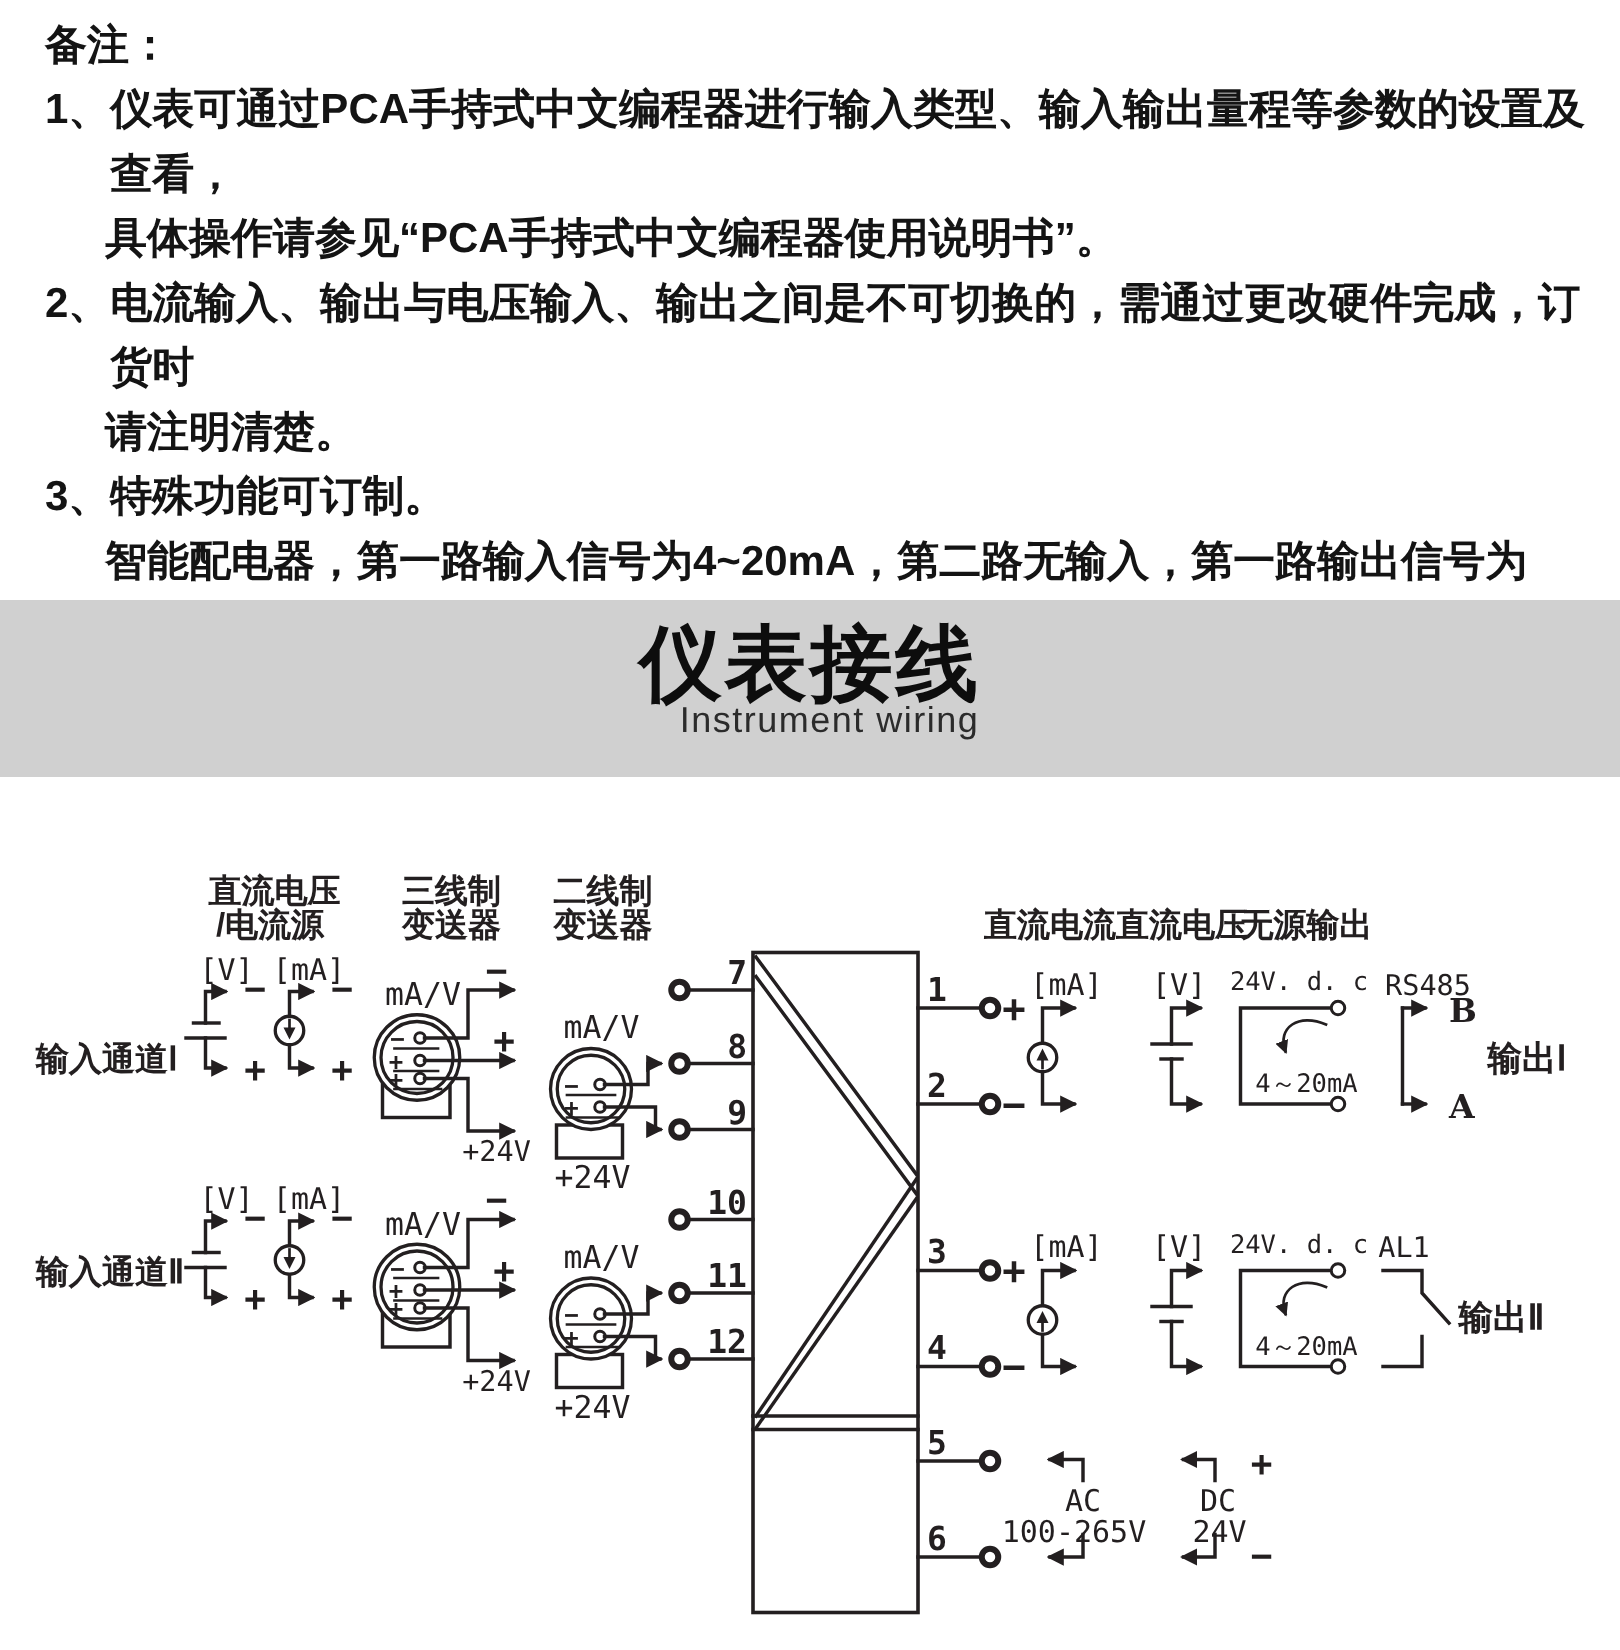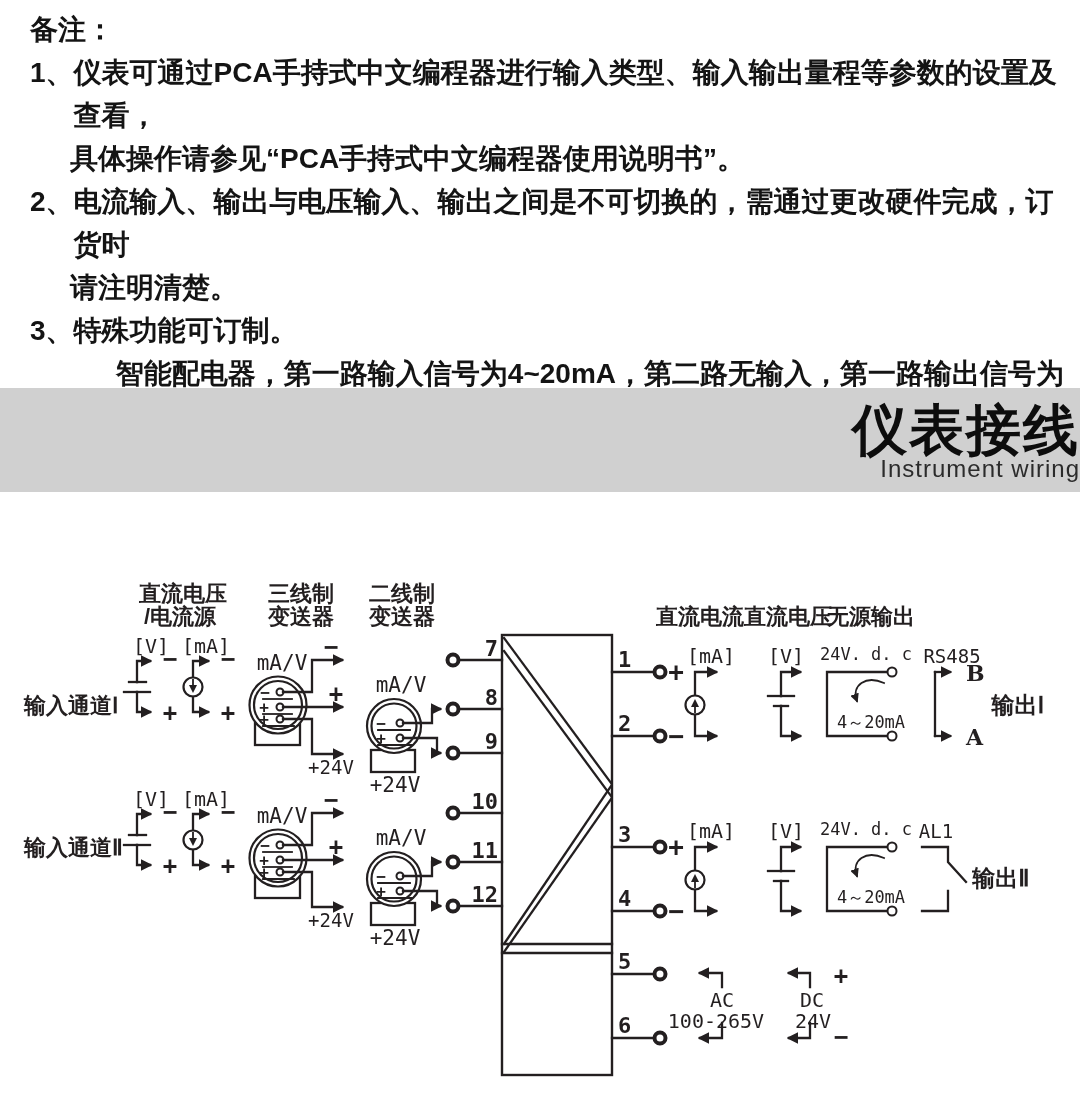--- a/index.html
+++ b/index.html
@@ -5,24 +5,24 @@
   html,body{margin:0;padding:0;}
   body{
     width:1080px;height:1100px;position:relative;background:#ffffff;
     font-family:"Liberation Sans", sans-serif;color:#111;overflow:hidden;
   }
   
   .notes{position:absolute;top:8px;left:30px;right:16px;
          font-size:28px;line-height:43px;font-weight:600;color:#141414;}
   .note-line{display:flex;}
   .note-num{flex:0 0 40px;}
-  .cont{padding-left:40px;text-align:right;}
+  .cont{padding-left:40px;}
   
-  .banner{position:absolute;top:388px;left:0;width:1080px;height:104px;
-          background:#d0d0d0;text-align:right;}
+  .banner{position:absolute;top:400px;left:0;width:1080px;height:118px;
+          background:#d0d0d0;text-align:center;}
   .banner-title{font-size:55px;font-weight:900;letter-spacing:2px;
                 color:#0d0d0d;margin-top:13px;line-height:58px;}
   .banner-sub{font-size:24px;font-weight:400;color:#2b2b2b;margin-top:-4px;
               letter-spacing:1px;padding-left:26px;}
   
   svg.diagram{position:absolute;top:555px;left:0;}
   .ln{fill:none;stroke:#231f20;stroke-width:2.3;stroke-linecap:square;stroke-linejoin:miter;}
   .ln-t{fill:none;stroke:#231f20;stroke-width:1.8;stroke-linecap:square;}
   .blk{fill:#ffffff;stroke:#231f20;stroke-width:2.4;}
   .tcirc{fill:#ffffff;stroke:#231f20;stroke-width:4;}

